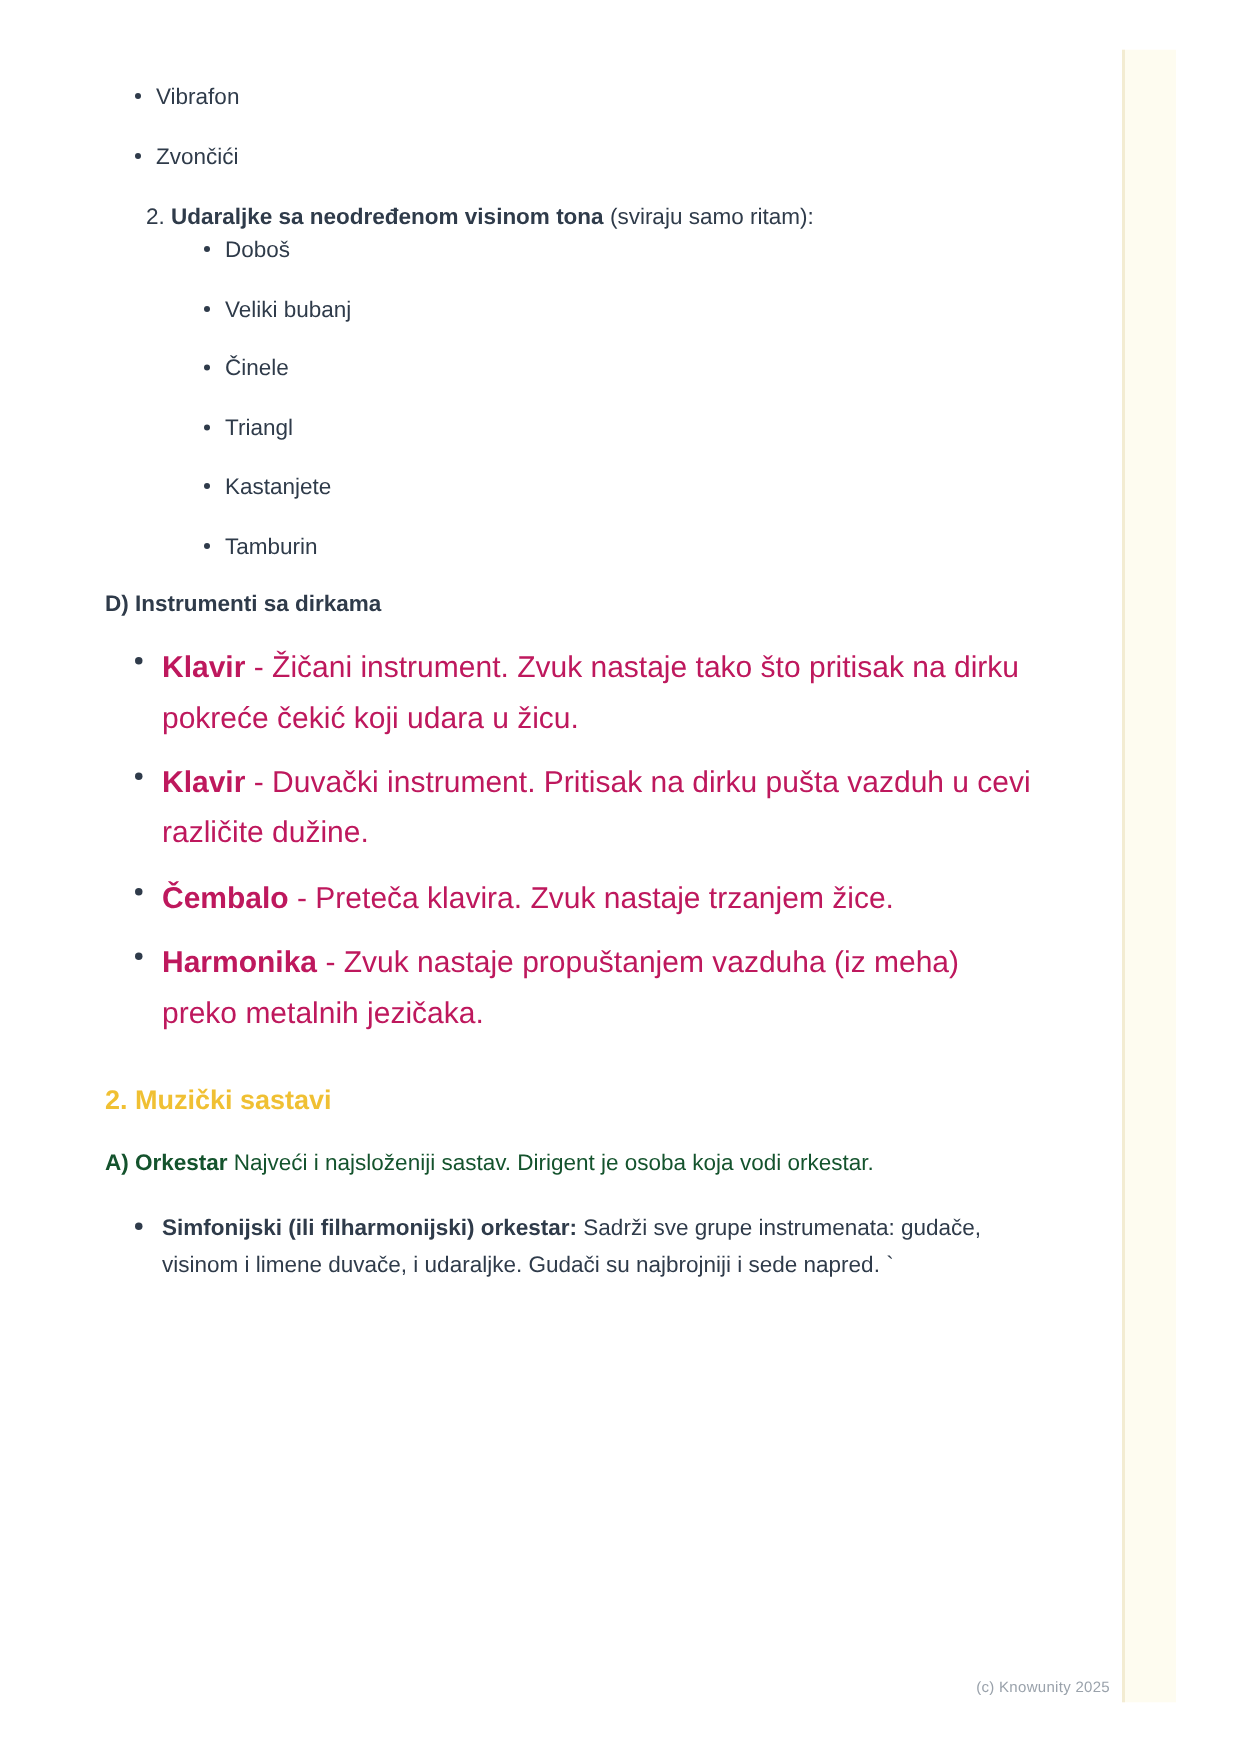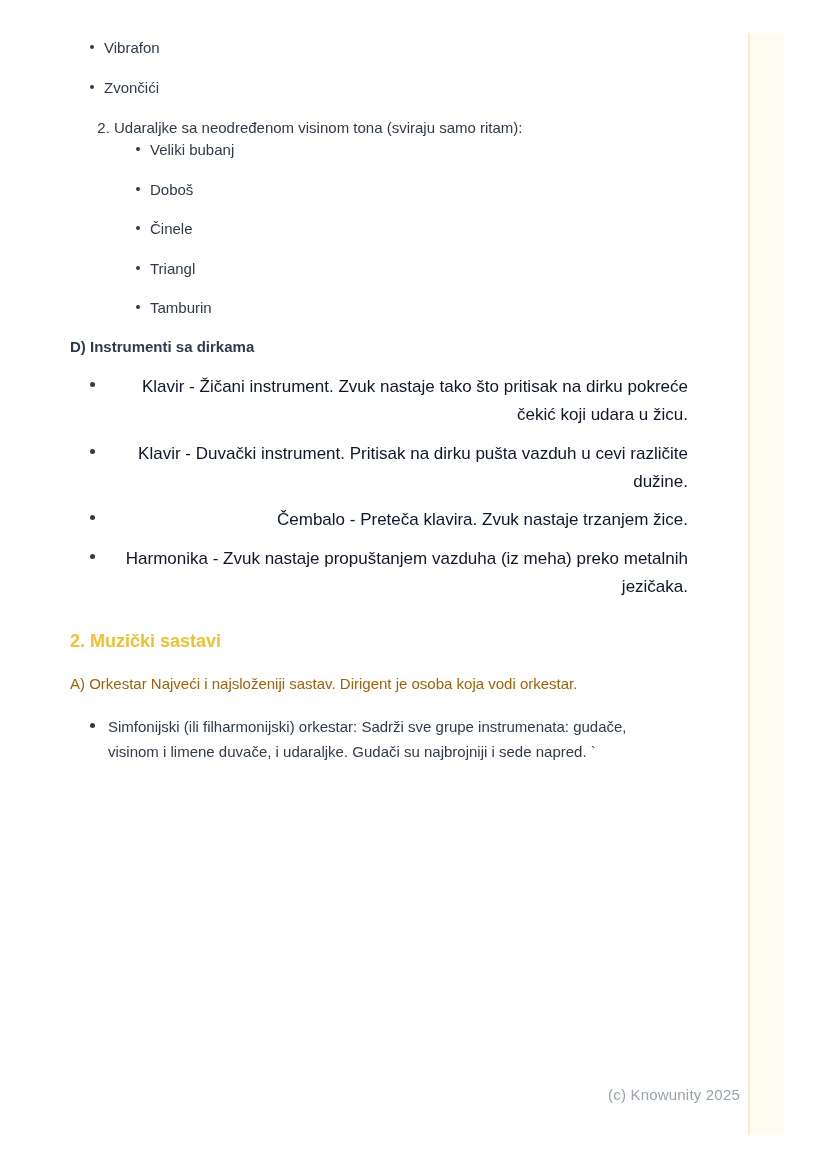--- a/index.html
+++ b/index.html
@@ -29,21 +29,21 @@
     top: 0;
     width: 36px;
     height: 100%;
     background: #fefcf0;
     border-left: 2px solid #f3ecd2;
     box-sizing: border-box;
   }
   .content {
     position: absolute;
     left: 0;
-    top: 0;
+    top: 17px;
     width: 704px;
     height: 100%;
     padding: 4px 24px 0 24px;
     box-sizing: border-box;
   }
 
   
   ol.num-list {
     margin: 0;
     padding: 0 0 0 46px;
@@ -103,27 +103,26 @@
     padding-left: 2px;
   }
 
   ul.dirk-list {
     margin: 18px 0 0 0;
     padding: 0 0 0 22px;
     list-style: none;
   }
   ul.dirk-list > li {
     position: relative;
-    font-size: 17px;
+    font-size: 20px;
     line-height: 1.67;
-    color: #0f172a;
+    color: #be185d;
     margin: 0 0 10px 0;
     padding-left: 18px;
     max-width: 580px;
-    text-align: right;
   }
   ul.dirk-list > li:before {
     content: "";
     position: absolute;
     left: 0;
     top: 9px;
     width: 5px;
     height: 5px;
     border-radius: 50%;
     background: #2f3b4a;
@@ -135,21 +134,21 @@
     color: #f0c033;
     margin: 30px 0 0 0;
     padding-left: 2px;
   }
 
   .para-a {
     font-size: 15px;
     line-height: 1.6;
     margin: 20px 0 0 0;
     padding-left: 2px;
-    color: #a16207;
+    color: #14532d;
   }
 
   ul.orc-list {
     margin: 18px 0 0 0;
     padding: 0 0 0 22px;
     list-style: none;
   }
   ul.orc-list > li {
     position: relative;
     font-size: 15px;
@@ -162,27 +161,27 @@
     content: "";
     position: absolute;
     left: 0;
     top: 9px;
     width: 5px;
     height: 5px;
     border-radius: 50%;
     background: #2f3b4a;
   }
 
-  b, .b { font-weight: normal; }
+  b, .b { font-weight: bold; }
 
   .footer {
     position: absolute;
     right: 44px;
-    bottom: 32px;
-    font-size: 15px;
+    bottom: 4px;
+    font-size: 10px;
     color: #9aa2ab;
     letter-spacing: .2px;
   }
 </style>
 </head>
 <body>
 
 <div class="page">
   <div class="page-edge"></div>
 
@@ -190,24 +189,25 @@
 
     <ul class="bul-list top-items">
       <li><span>Vibrafon</span></li>
       <li><span>Zvončići</span></li>
     </ul>
 
     <ol class="num-list" start="2">
       <li>
         <b>Udaraljke sa neodređenom visinom tona</b><span> (sviraju samo ritam):</span>
         <ul class="bul-list sub-items">
+          <li><span>Doboš</span></li>
           <li><span>Veliki bubanj</span></li>
-          <li><span>Doboš</span></li>
           <li><span>Činele</span></li>
           <li><span>Triangl</span></li>
+          <li><span>Kastanjete</span></li>
           <li><span>Tamburin</span></li>
         </ul>
       </li>
     </ol>
 
     <div class="heading-d">D) Instrumenti sa dirkama</div>
 
     <ul class="dirk-list">
       <li><b>Klavir</b><span> - Žičani instrument. Zvuk nastaje tako što pritisak na dirku pokreće čekić koji udara u žicu.</span></li>
       <li><b>Klavir</b><span> - Duvački instrument. Pritisak na dirku pušta vazduh u cevi različite dužine.</span></li>

